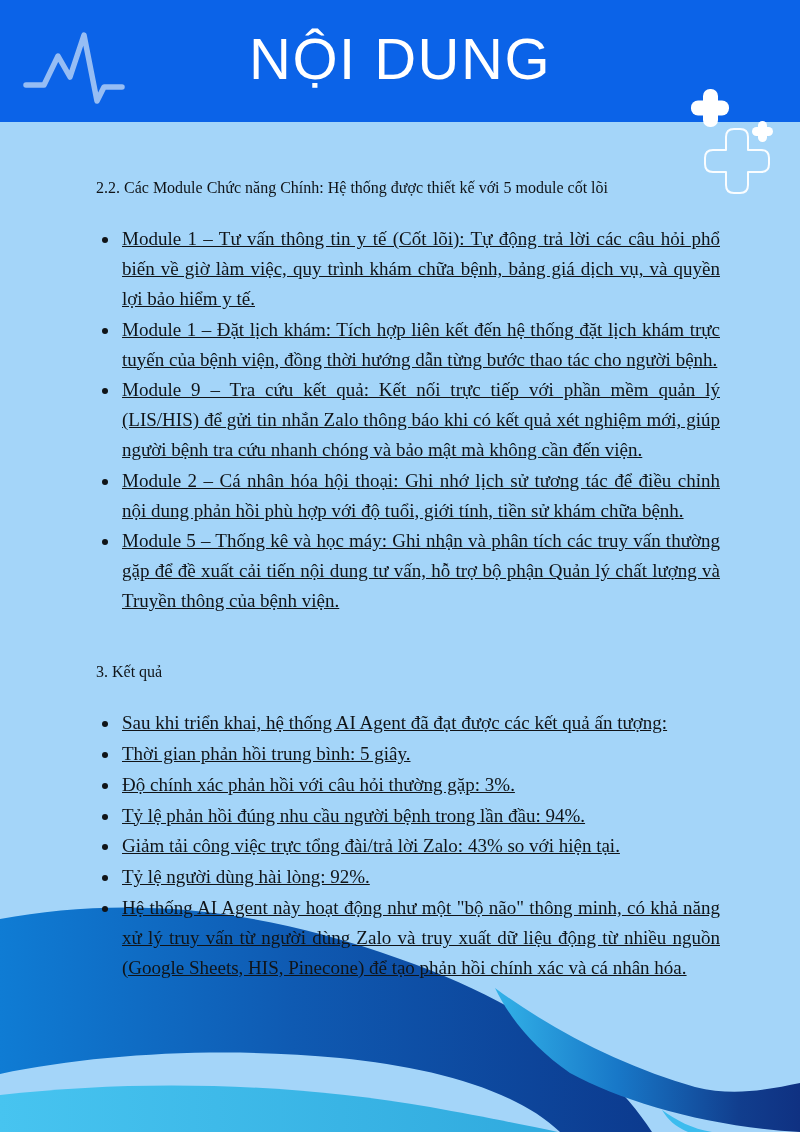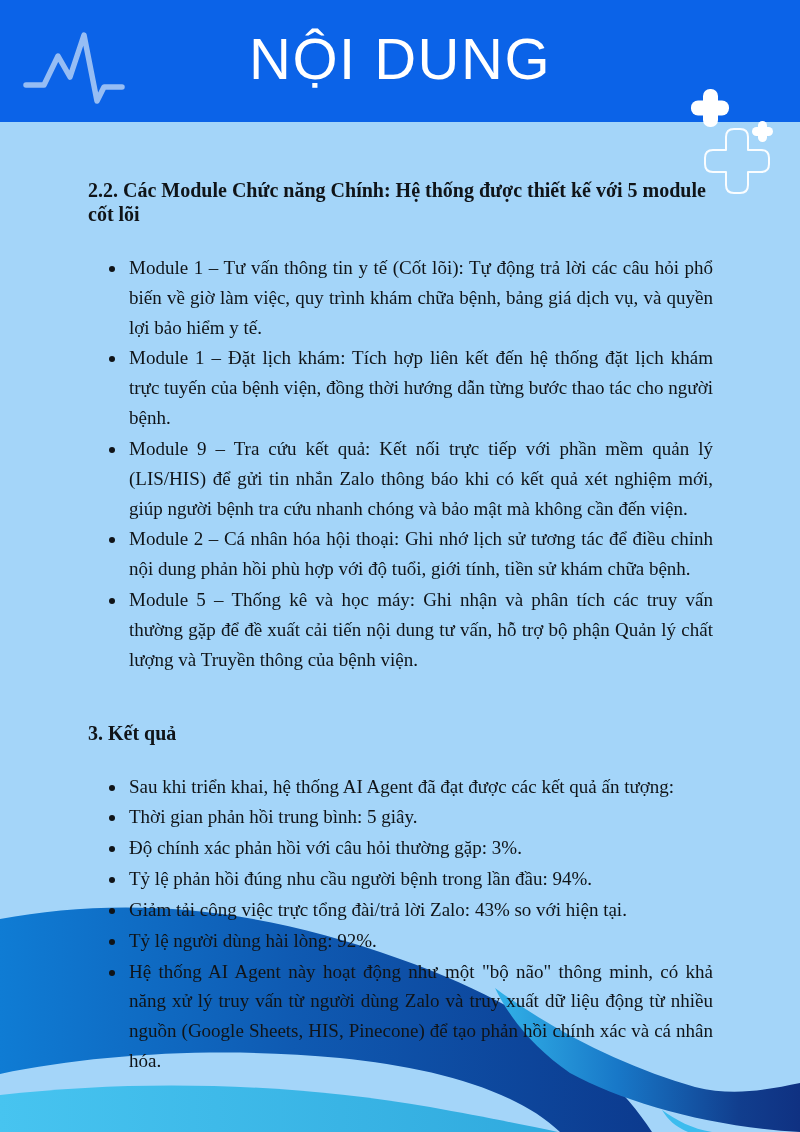--- a/index.html
+++ b/index.html
@@ -34,29 +34,30 @@
   
   .content{
     position:relative;
     z-index:1;
     padding:0 80px;
   }
   .section{margin:0;}
   .section:nth-of-type(1){margin-top:56px;}
   .section:nth-of-type(2){margin-top:46px;}
   .section-heading{
-    margin:0 0 27px 8px;
-    font-size:20px;
-    font-weight:bold;
+    margin:0 0 27px 16px;
+    font-size:16px;
+    font-weight:normal;
     line-height:1.2;
   }
   .bullet-list{
-    margin:7px;
+    margin:0;
     padding:0 0 0 40px;
     list-style:disc outside;
+    text-decoration:underline;
   }
   .bullet-list li{
     font-size:19px;
     line-height:1.57;
     text-align:justify;
     margin:0 0 1px 0;
     padding-left:2px;
   }
   
   .waves{

